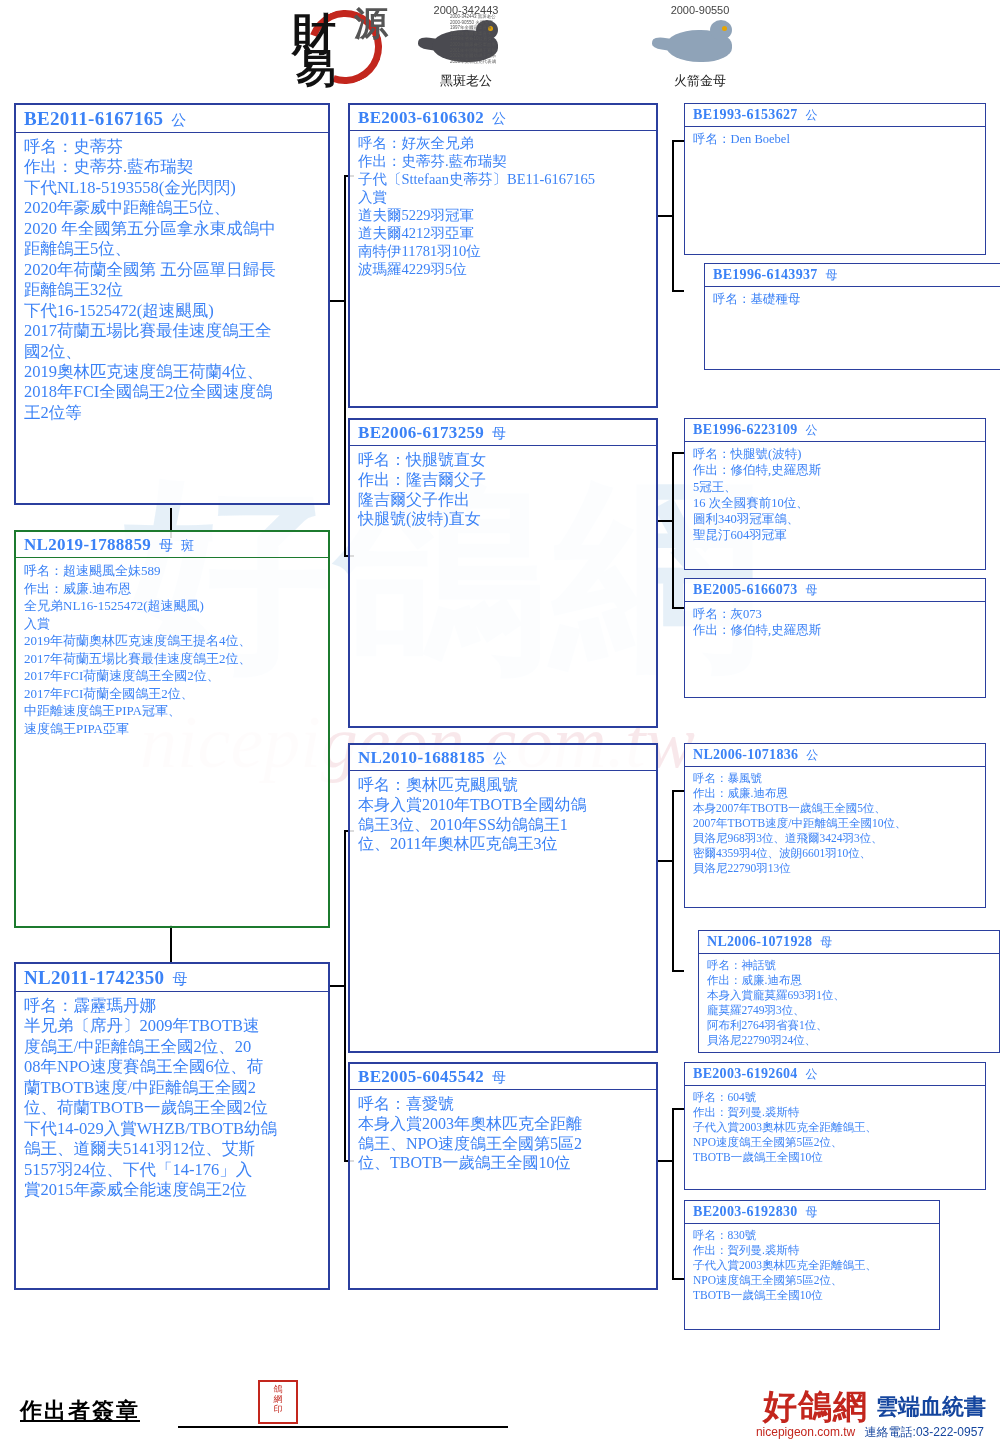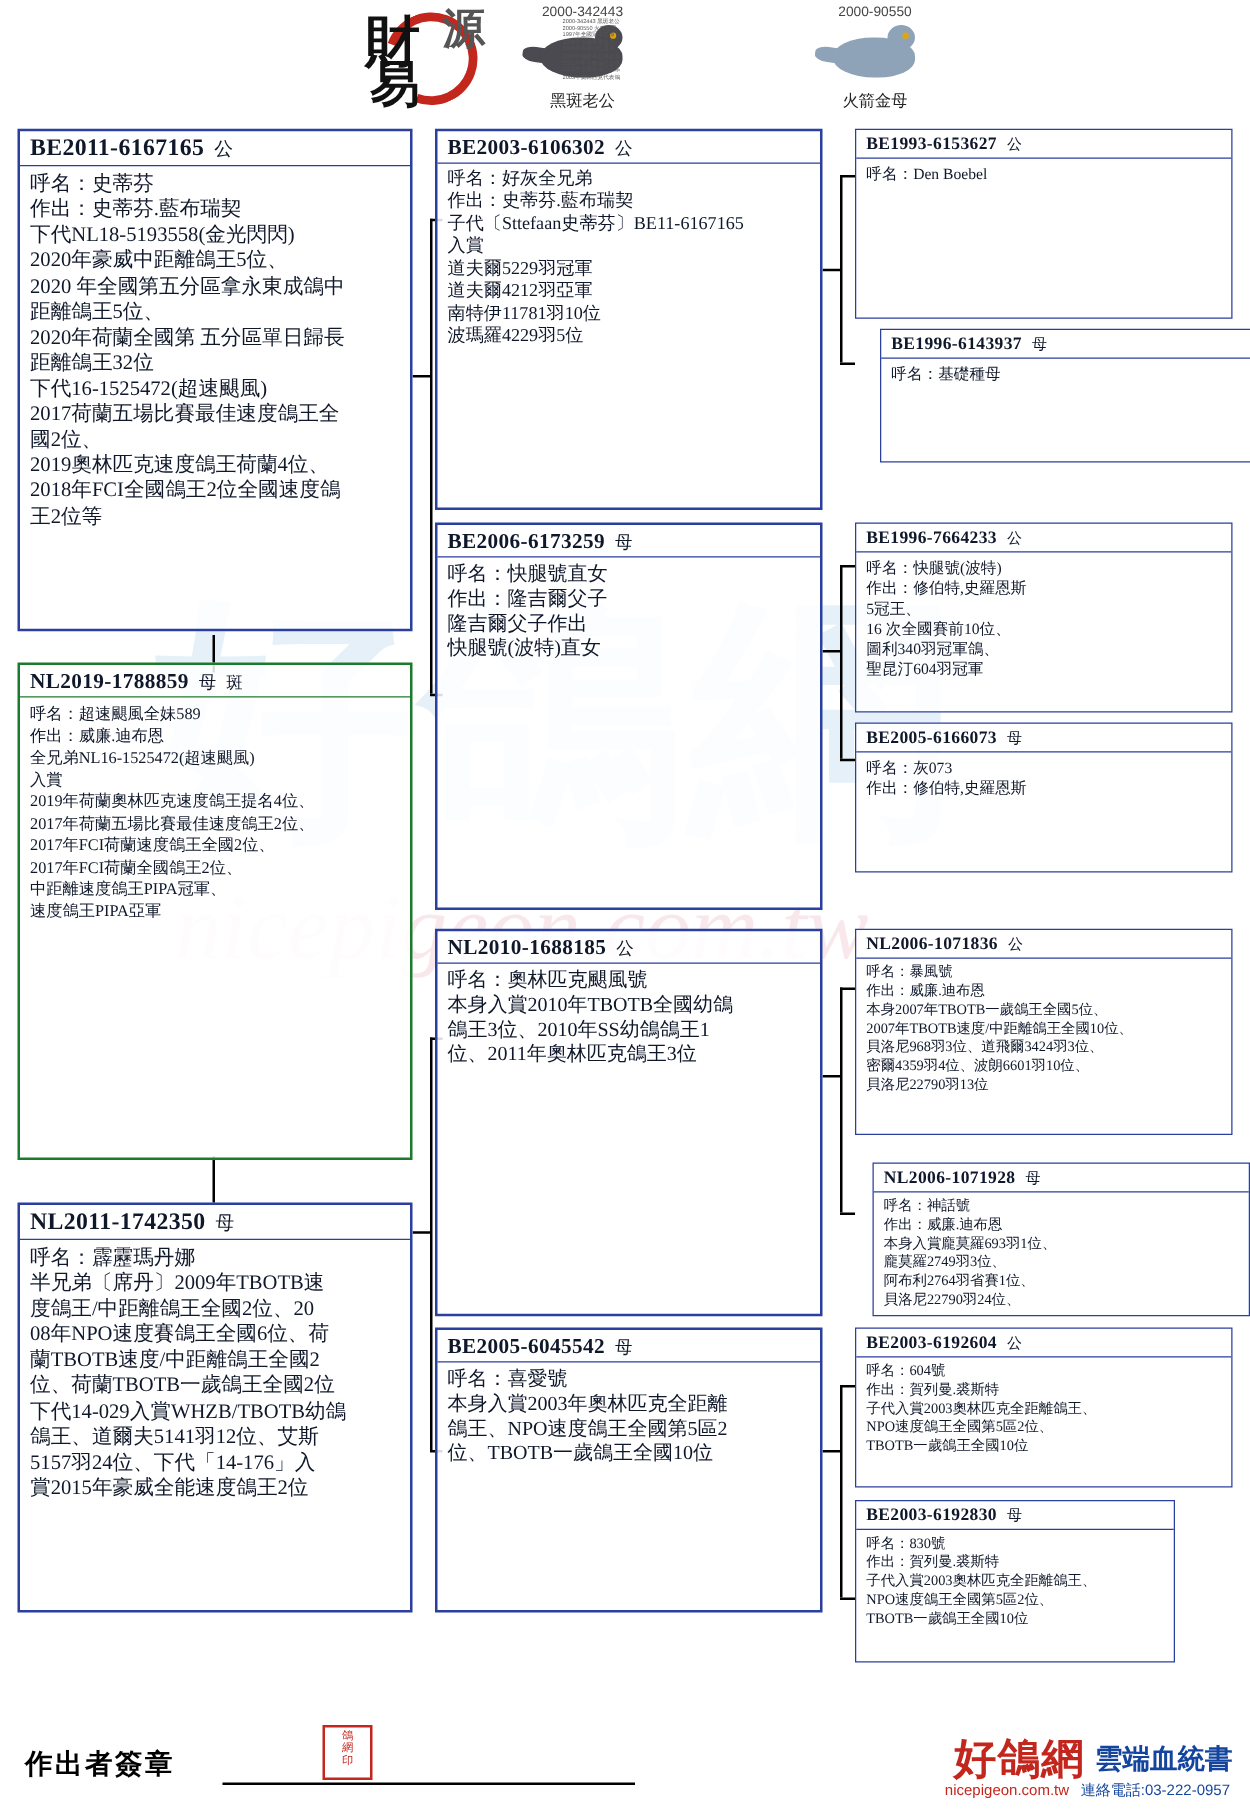--- a/index.html
+++ b/index.html
@@ -137,37 +137,37 @@
   .g2 .hdr .sex { font-size: 14px; }
   .g2 .body { font-size: 16px; }
 
   .g3 { border: 1.6px solid; }
   .g3 .hdr .ring { font-size: 14px; }
   .g3 .hdr .sex { font-size: 12px; }
   .g3 .body { font-size: 12.5px; line-height: 1.3; }
 
   .blue  { border-color: #2b3f9e; color: #2b3f9e; }
   .green { border-color: #1c7a2e; color: #1c7a2e; }
-  .blue .hdr, .blue .body, .green .hdr, .green .body { color: #0f172a; }
+  .blue .hdr, .blue .body, .green .hdr, .green .body { color: #3b82f6; }
   .blue .hdr { border-bottom-color: #2b3f9e; }
   .green .hdr { border-bottom-color: #1c7a2e; }
 
   
   .conn { position: absolute; z-index: 1; }
   .conn.h { height: 0; border-top: 2px solid; }
   .conn.v { width: 0; border-left: 2px solid; }
   .c-red { border-color: #c3261d; }
   .c-blue { border-color: #2b3f9e; }
   .c-thin { border-width: 1.5px; }
 
   
   .footer { position: absolute; left: 0; bottom: 0; width: 1000px; height: 70px; z-index: 3; }
   .sig-label {
     position: absolute; left: 20px; top: 18px;
-    font-size: 22px; font-weight: bold; letter-spacing: 2px;
+    font-size: 22px; font-weight: bold; letter-spacing: 2px; text-decoration: underline;
   }
   .sig-line {
     position: absolute; left: 178px; top: 48px; width: 330px;
     border-bottom: 2px solid #000;
   }
   .stamp {
     position: absolute; left: 258px; top: 2px;
     width: 40px; height: 44px;
     border: 2px solid #c3261d;
     color: #c3261d;
@@ -393,21 +393,21 @@
 <div class="box g3 blue" style="left:704px; top:263px; width:302px; height:107px;">
   <div class="hdr">
     <span class="ring">BE1996-6143937</span>
     <span class="sex">母</span>
   </div>
   <div class="body">呼名：基礎種母</div>
 </div>
 
 <div class="box g3 blue" style="left:684px; top:418px; width:302px; height:152px;">
   <div class="hdr">
-    <span class="ring">BE1996-7664233</span>
+    <span class="ring">BE1996-6223109</span>
     <span class="sex">公</span>
   </div>
   <div class="body">呼名：快腿號(波特)
 作出：修伯特,史羅恩斯
 5冠王、
 16 次全國賽前10位、
 圖利340羽冠軍鴿、
 聖昆汀604羽冠軍</div>
 </div>
 

